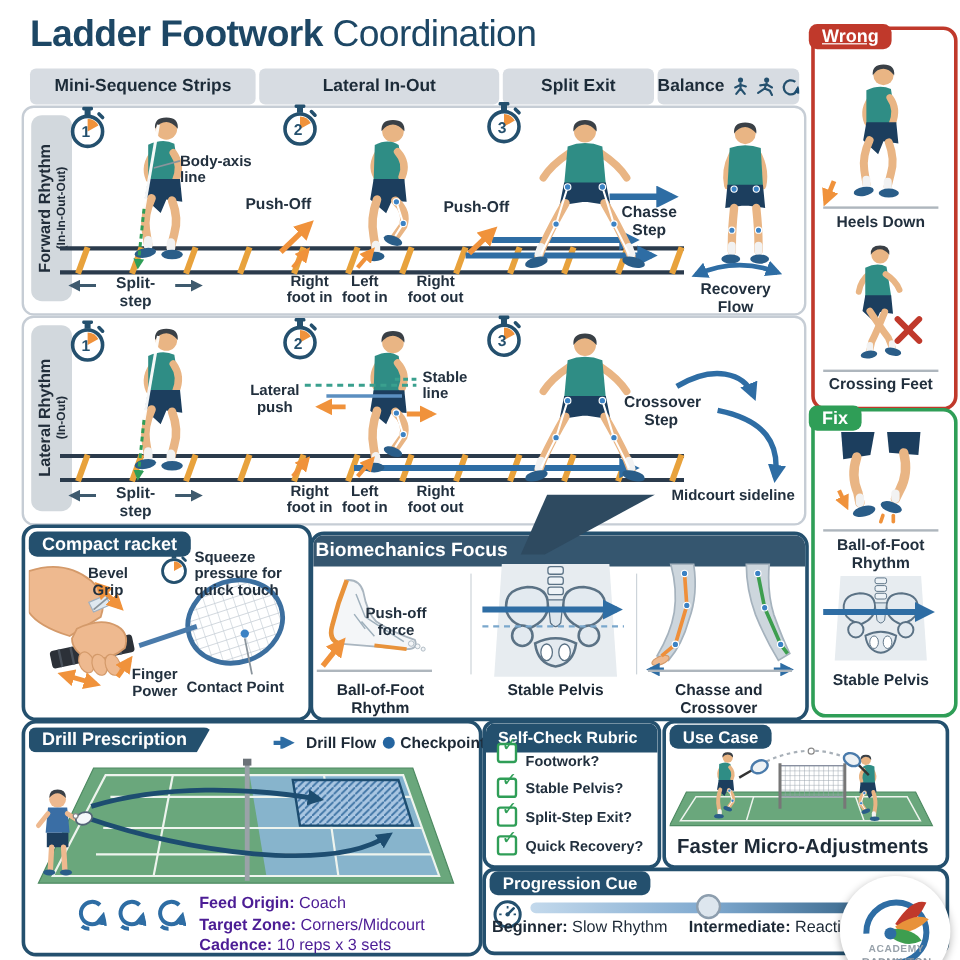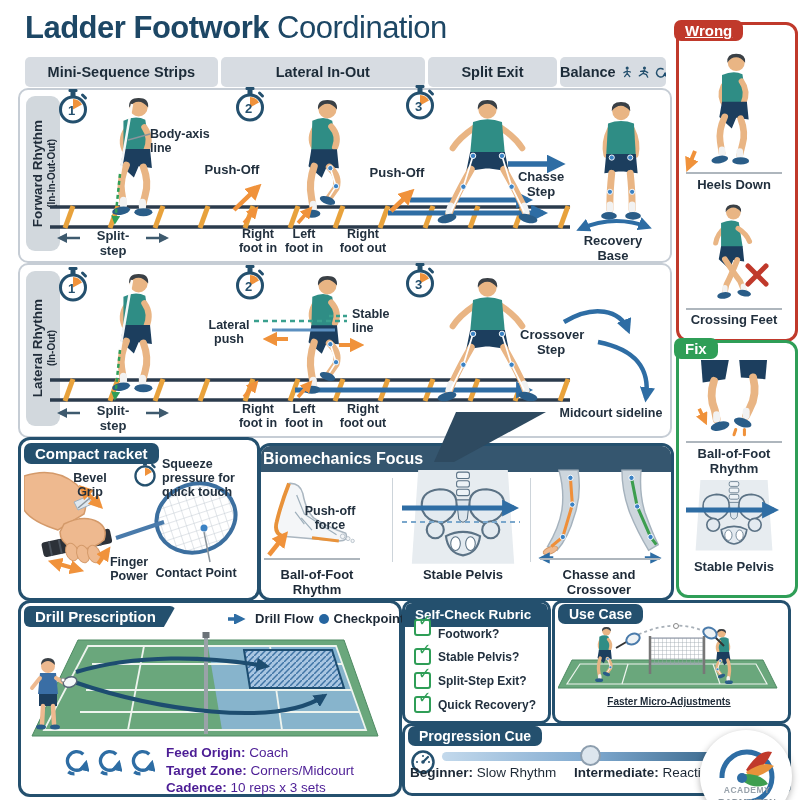--- a/index.html
+++ b/index.html
@@ -258,21 +258,21 @@
 <div id="headerbar">
   <div class="hseg" style="width:200px">
         <span>Mini-Sequence Strips</span>
       </div>
   <div class="hseg" style="width:212px">
         <span>Lateral In-Out</span>
       </div>
   <div class="hseg" style="width:134px">
         <span>Split Exit</span>
       </div>
-  <div class="hseg" style="width:106px">
+  <div class="hseg" style="width:118px">
     <span>Balance</span>
     <svg width="16" height="18" viewBox="0 0 16 18">
           <g stroke="#24506e" stroke-width="2" stroke-linecap="round" fill="none">
             <circle cx="8" cy="3" r="2.4" fill="#24506e" stroke="none"></circle>
             <path d="M8,6 L8,11 M3,10 L8,7.5 L13,9 M8,11 L4,16 M8,11 L12,16"></path>
           </g>
         </svg>
     <svg width="17" height="18" viewBox="0 0 17 18">
           <g stroke="#24506e" stroke-width="2" stroke-linecap="round" fill="none">
             <circle cx="10" cy="3" r="2.4" fill="#24506e" stroke="none"></circle>
@@ -391,21 +391,21 @@
       <path d="M5,25 L25,6" stroke="#f0923b" stroke-width="4.5" fill="none" marker-end="url(#mo)"></path>
     </svg>
 <div class="lbl" style="left:336px;top:227px;width:54px;">Right foot out</div>
 <div class="lbl" style="left:512px;top:126px;width:58px;font-size:13px;margin-top:44px;">Chasse Step</div>
 <svg class="abs" style="left:504px;top:155px;" width="72" height="18">
       <line x1="4" y1="9" x2="56" y2="9" stroke="#2e6da4" stroke-width="5.5" marker-end="url(#mb)"></line>
     </svg>
 <svg class="abs" style="left:572px;top:213px;" width="84" height="22">
       <path d="M8,16 Q42,1 76,14" stroke="#2e6da4" stroke-width="4" fill="none" marker-start="url(#mb)" marker-end="url(#mb)"></path>
     </svg>
-<div class="lbl" style="left:568px;top:234px;width:90px;font-size:13px;">Recovery Base</div>
+<div class="lbl" style="left:568px;top:234px;width:90px;font-size:13px;">Recovery Flow</div>
 
 <div class="panel strip" style="left:18px;top:263px;width:650px;height:171px;"></div>
 <div class="vlab" style="left:26px;top:271px;width:34px;height:155px;">
   <span class="t1">Lateral Rhythm</span>
   <span class="t2">(In-Out)</span>
 </div>
 <svg class="abs" style="left:56px;top:266px;" width="34" height="38" viewBox="0 0 34 38">
       <use href="#stopwatch"></use>
       <text x="15.5" y="26.5" font-size="13" font-weight="bold" fill="#24506e" text-anchor="middle">1</text>
     </svg>
@@ -644,21 +644,21 @@
   <circle cx="118" cy="4" r="2.5" fill="#fff" stroke="#888"></circle>
   <use href="#p-stride" x="26" y="4" width="36" height="60"></use>
   <line x1="58" y1="26" x2="70" y2="19" stroke="#333" stroke-width="2"></line>
   <ellipse cx="75" cy="17" rx="7" ry="5" fill="#eef2f5" stroke="#4a7bab" stroke-width="2" transform="rotate(-25 75 17)"></ellipse>
   <g transform="translate(212,0) scale(-1,1)">
         <use href="#p-stride" x="26" y="6" width="36" height="60"></use>
       </g>
   <line x1="166" y1="24" x2="156" y2="14" stroke="#333" stroke-width="2"></line>
   <ellipse cx="152" cy="11" rx="7" ry="5" fill="#eef2f5" stroke="#4a7bab" stroke-width="2" transform="rotate(25 152 11)"></ellipse>
 </svg>
-<div class="caption" style="left:560px;top:696px;width:218px;font-size:10px;text-decoration:underline;">Faster Micro-Adjustments</div>
+<div class="caption" style="left:560px;top:696px;width:218px;font-size:17px;">Faster Micro-Adjustments</div>
 
 <div class="panel navyb" style="left:402px;top:723px;width:383px;height:67px;border-radius:10px;"></div>
 <div class="tag navy" style="left:408px;top:726px;font-size:14px;">Progression Cue</div>
 <svg class="abs" style="left:410px;top:749px;" width="26" height="26">
   <circle cx="13" cy="13" r="10.5" fill="#fff" stroke="#24506e" stroke-width="2.5"></circle>
   <path d="M6,13 L8,13 M13,6 L13,8 M20,13 L18,13" stroke="#24506e" stroke-width="1.5"></path>
   <line x1="13" y1="13" x2="18" y2="8" stroke="#24506e" stroke-width="2.2" stroke-linecap="round"></line>
   <circle cx="13" cy="13" r="1.8" fill="#24506e"></circle>
 </svg>
 <div id="prog-track"></div>

